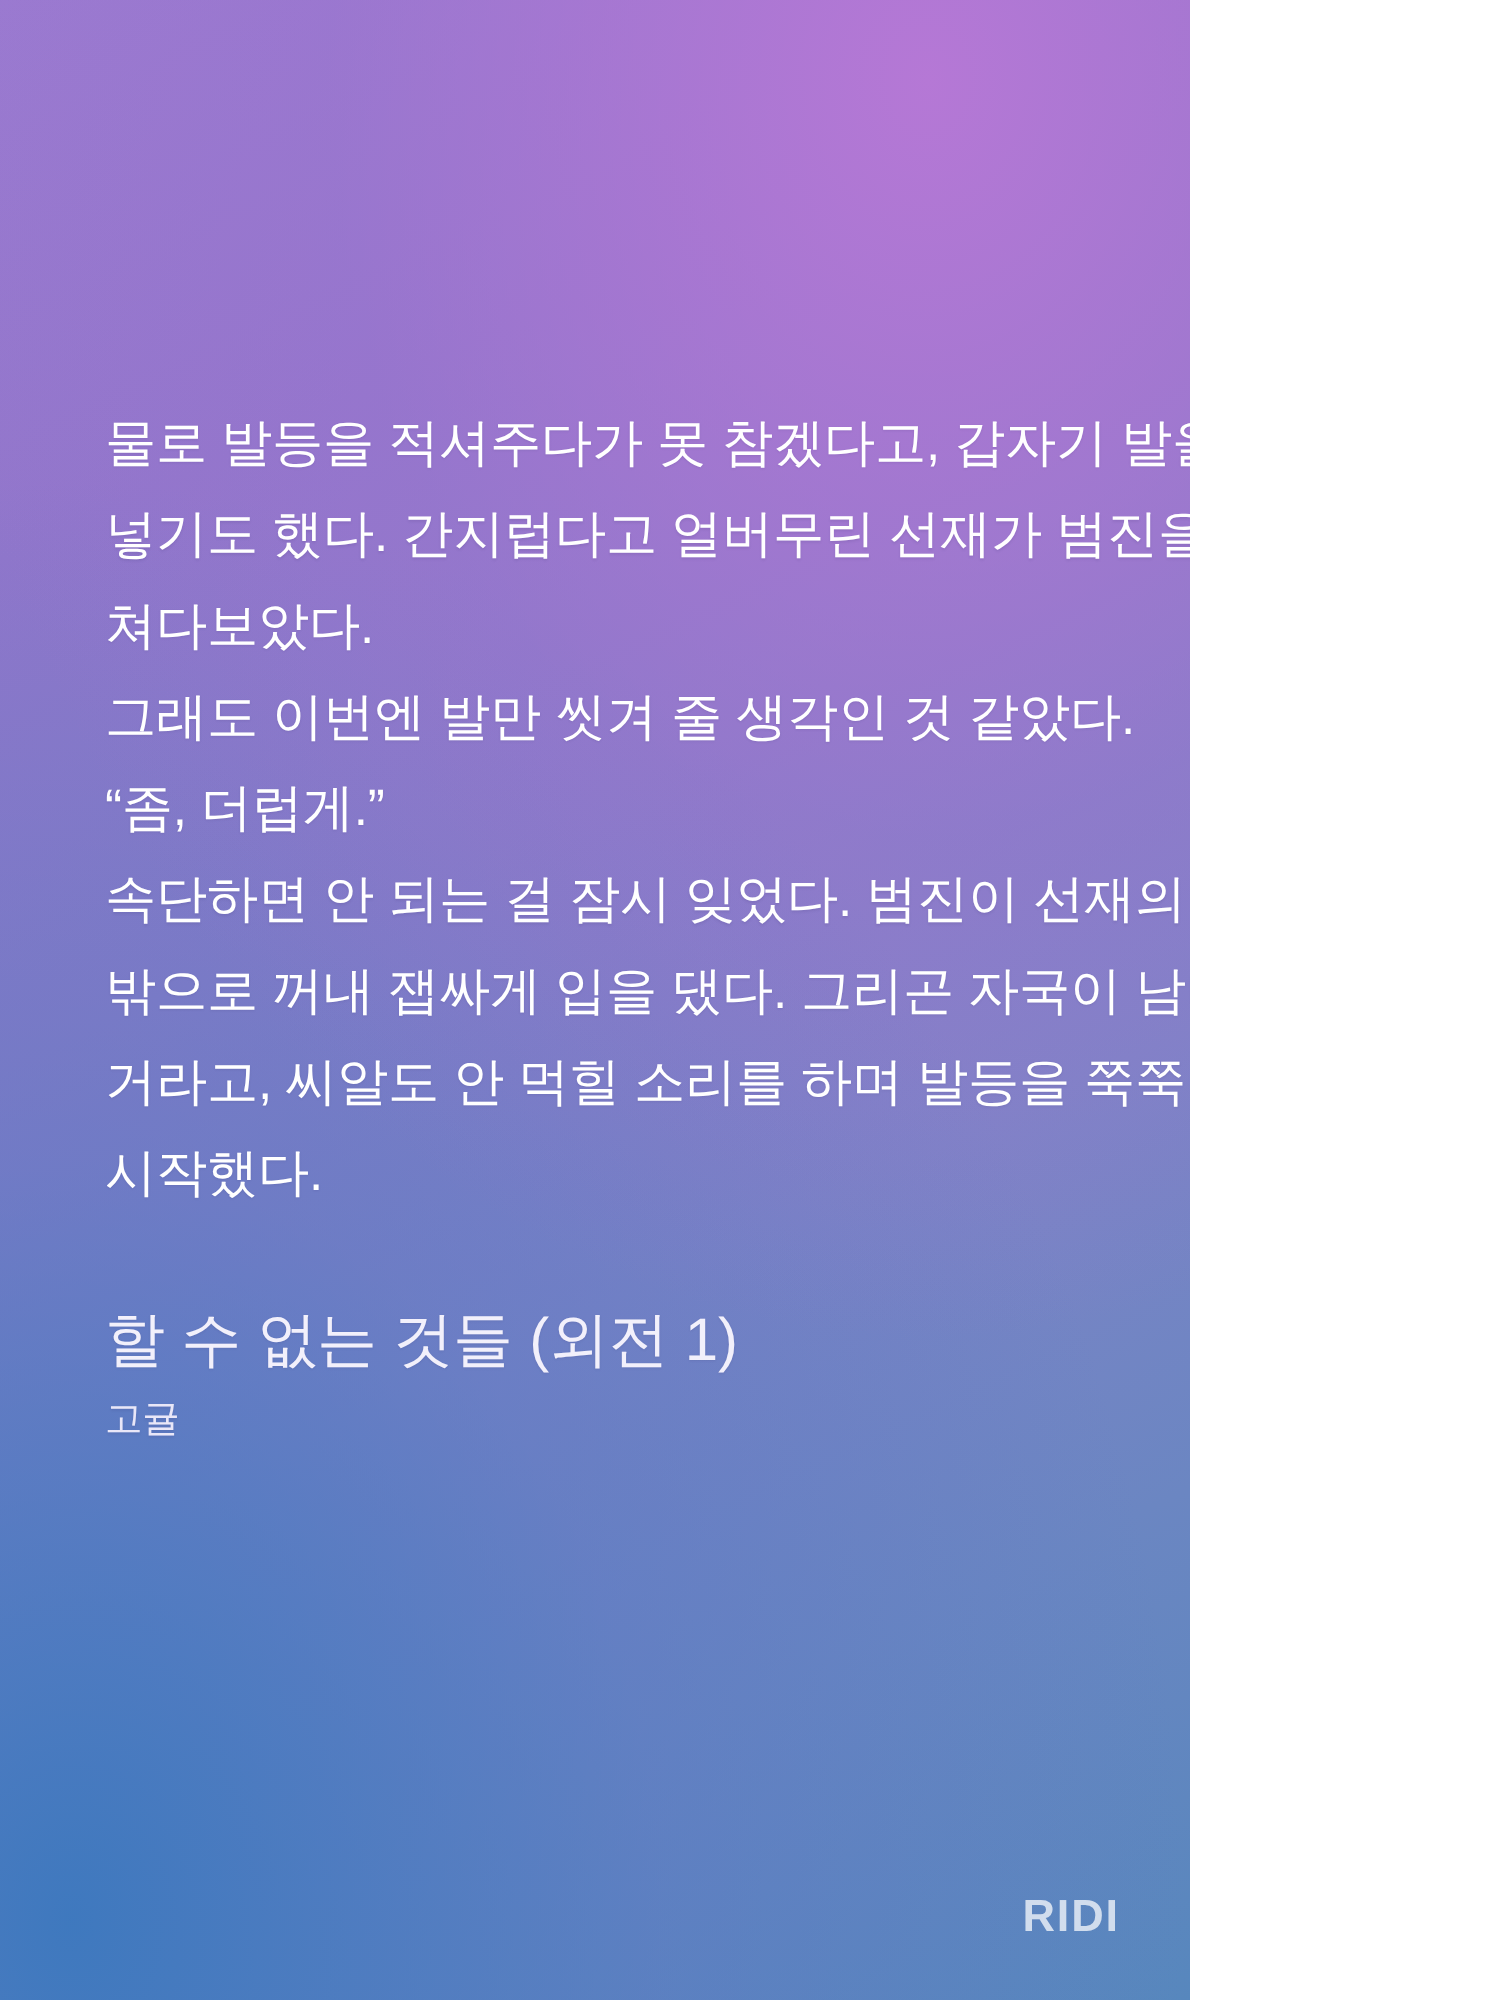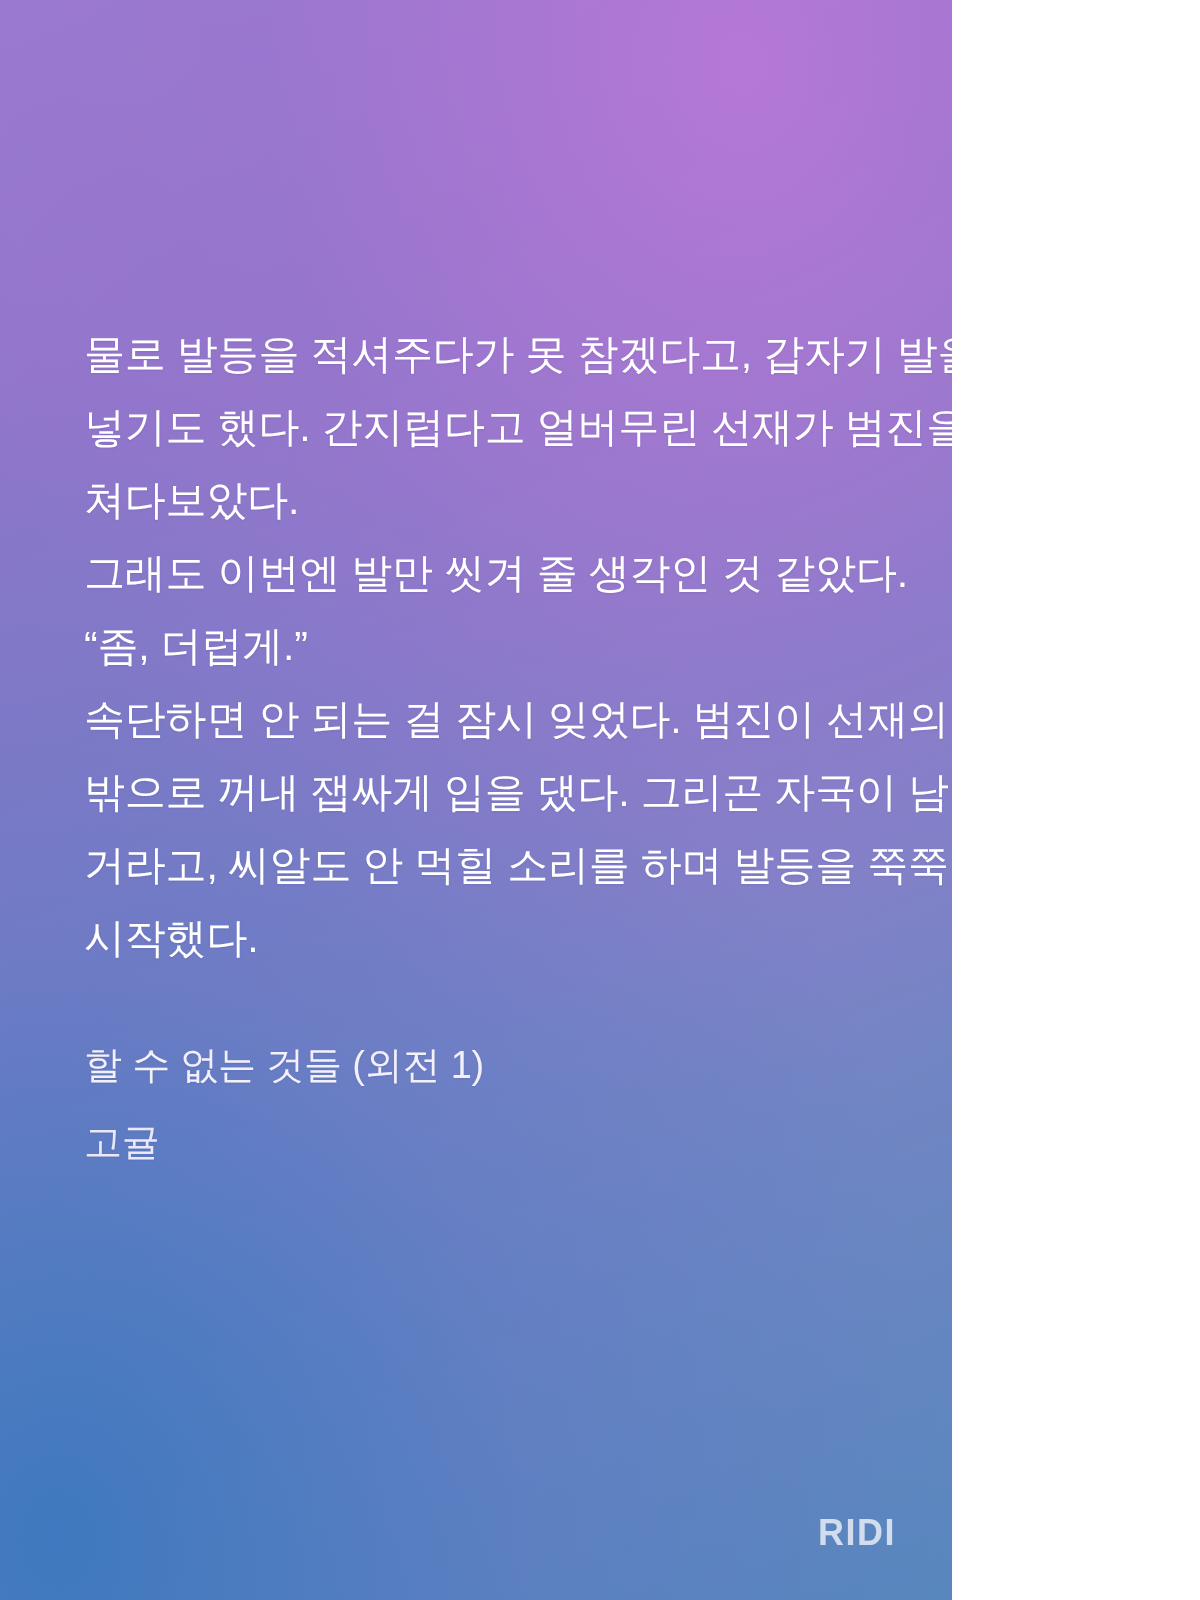--- a/index.html
+++ b/index.html
@@ -38,33 +38,33 @@
     font-weight: 400;
     text-shadow: 0 1px 2px rgba(60,50,110,0.12);
     white-space: pre-wrap;
     word-break: keep-all;
   }
   .meta {
     margin-top: 62px;
   }
   .meta-title {
     color: #f2f0fb;
-    font-size: 38px;
+    font-size: 48px;
     line-height: 1.5;
     letter-spacing: -0.2px;
     font-weight: 400;
     text-shadow: 0 1px 2px rgba(60,50,110,0.12);
   }
   .meta-author {
     color: #e9e7f8;
-    font-size: 38px;
+    font-size: 30px;
     line-height: 1.5;
     letter-spacing: -0.2px;
     font-weight: 400;
-    margin-top: 20px;
+    margin-top: 4px;
     text-shadow: 0 1px 2px rgba(60,50,110,0.12);
   }
   .brand {
     position: absolute;
     right: 56px;
     bottom: 46px;
     color: rgba(255,255,255,0.72);
     font-size: 36px;
     font-weight: 700;
     letter-spacing: 1.5px;

